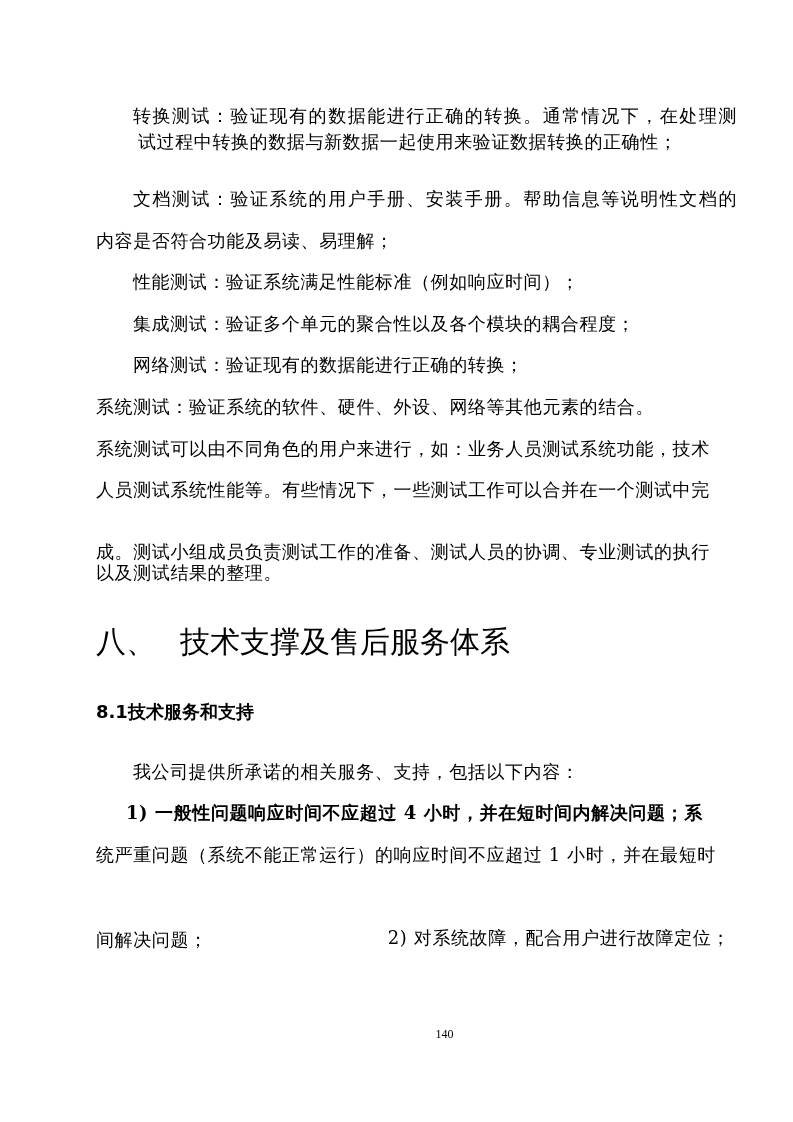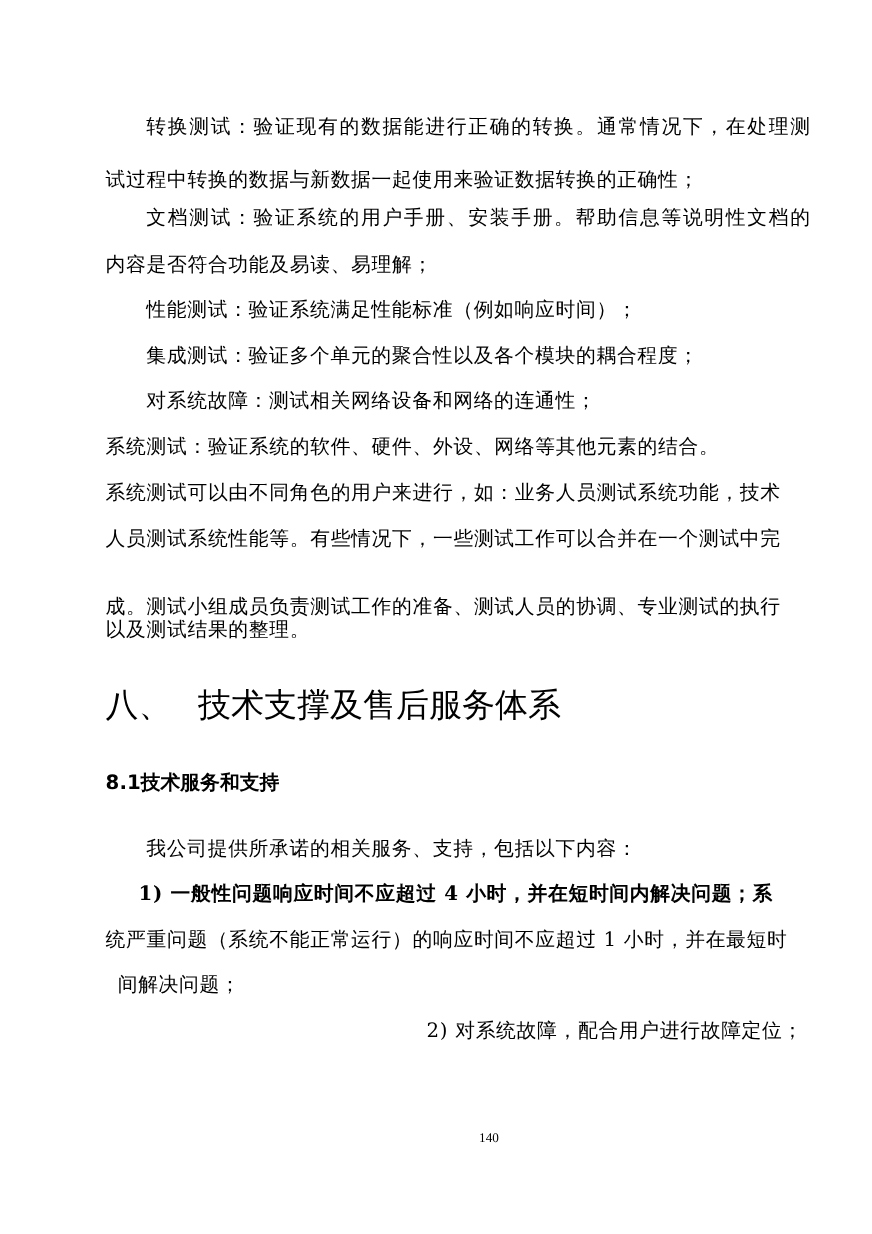--- a/index.html
+++ b/index.html
@@ -66,38 +66,38 @@
       line-height: 16px;
       padding-left: 48px;
     }
   </style>
 </head>
 <body>
 
 <div class="page">
 
   <div class="line indent justify" style="top:104px;">转换测试：验证现有的数据能进行正确的转换。通常情况下，在处理测</div>
-  <div class="line" style="top:152px;">试过程中转换的数据与新数据一起使用来验证数据转换的正确性；</div>
+  <div class="line" style="top:130px;margin-left:42px;">试过程中转换的数据与新数据一起使用来验证数据转换的正确性；</div>
   <div class="line indent justify" style="top:187px;">文档测试：验证系统的用户手册、安装手册。帮助信息等说明性文档的</div>
   <div class="line" style="top:229px;">内容是否符合功能及易读、易理解；</div>
   <div class="line indent" style="top:270px;">性能测试：验证系统满足性能标准（例如响应时间）；</div>
   <div class="line indent" style="top:312px;">集成测试：验证多个单元的聚合性以及各个模块的耦合程度；</div>
-  <div class="line indent" style="top:353px;">对系统故障：测试相关网络设备和网络的连通性；</div>
+  <div class="line indent" style="top:353px;">网络测试：验证现有的数据能进行正确的转换；</div>
   <div class="line" style="top:395px;">系统测试：验证系统的软件、硬件、外设、网络等其他元素的结合。</div>
   <div class="line justify" style="top:437px;">系统测试可以由不同角色的用户来进行，如：业务人员测试系统功能，技术</div>
   <div class="line justify" style="top:478px;">人员测试系统性能等。有些情况下，一些测试工作可以合并在一个测试中完</div>
   <div class="line justify" style="top:508px;margin-top:32px;">成。测试小组成员负责测试工作的准备、测试人员的协调、专业测试的执行</div>
   <div class="line" style="top:561px;">以及测试结果的整理。</div>
 
   <div class="h1">
     <span class="num">八、</span><span>技术支撑及售后服务体系</span>
   </div>
 
   <div class="h2">8.1技术服务和支持</div>
 
   <div class="line indent" style="top:760px;">我公司提供所承诺的相关服务、支持，包括以下内容：</div>
   <div class="line indent-num justify" style="top:801px; width:574px;font-weight:bold;">1) 一般性问题响应时间不应超过 4 小时，并在短时间内解决问题；系</div>
   <div class="line justify" style="top:843px;">统严重问题（系统不能正常运行）的响应时间不应超过 1 小时，并在最短时</div>
-  <div class="line" style="top:884px;margin-left:11px;">间解决问题；</div>
+  <div class="line" style="top:928px;">间解决问题；</div>
   <div class="line indent-num" style="top:926px;">2) 对系统故障，配合用户进行故障定位；</div>
 
   <div class="page-number">140</div>
 </div>
 
 </body></html>

